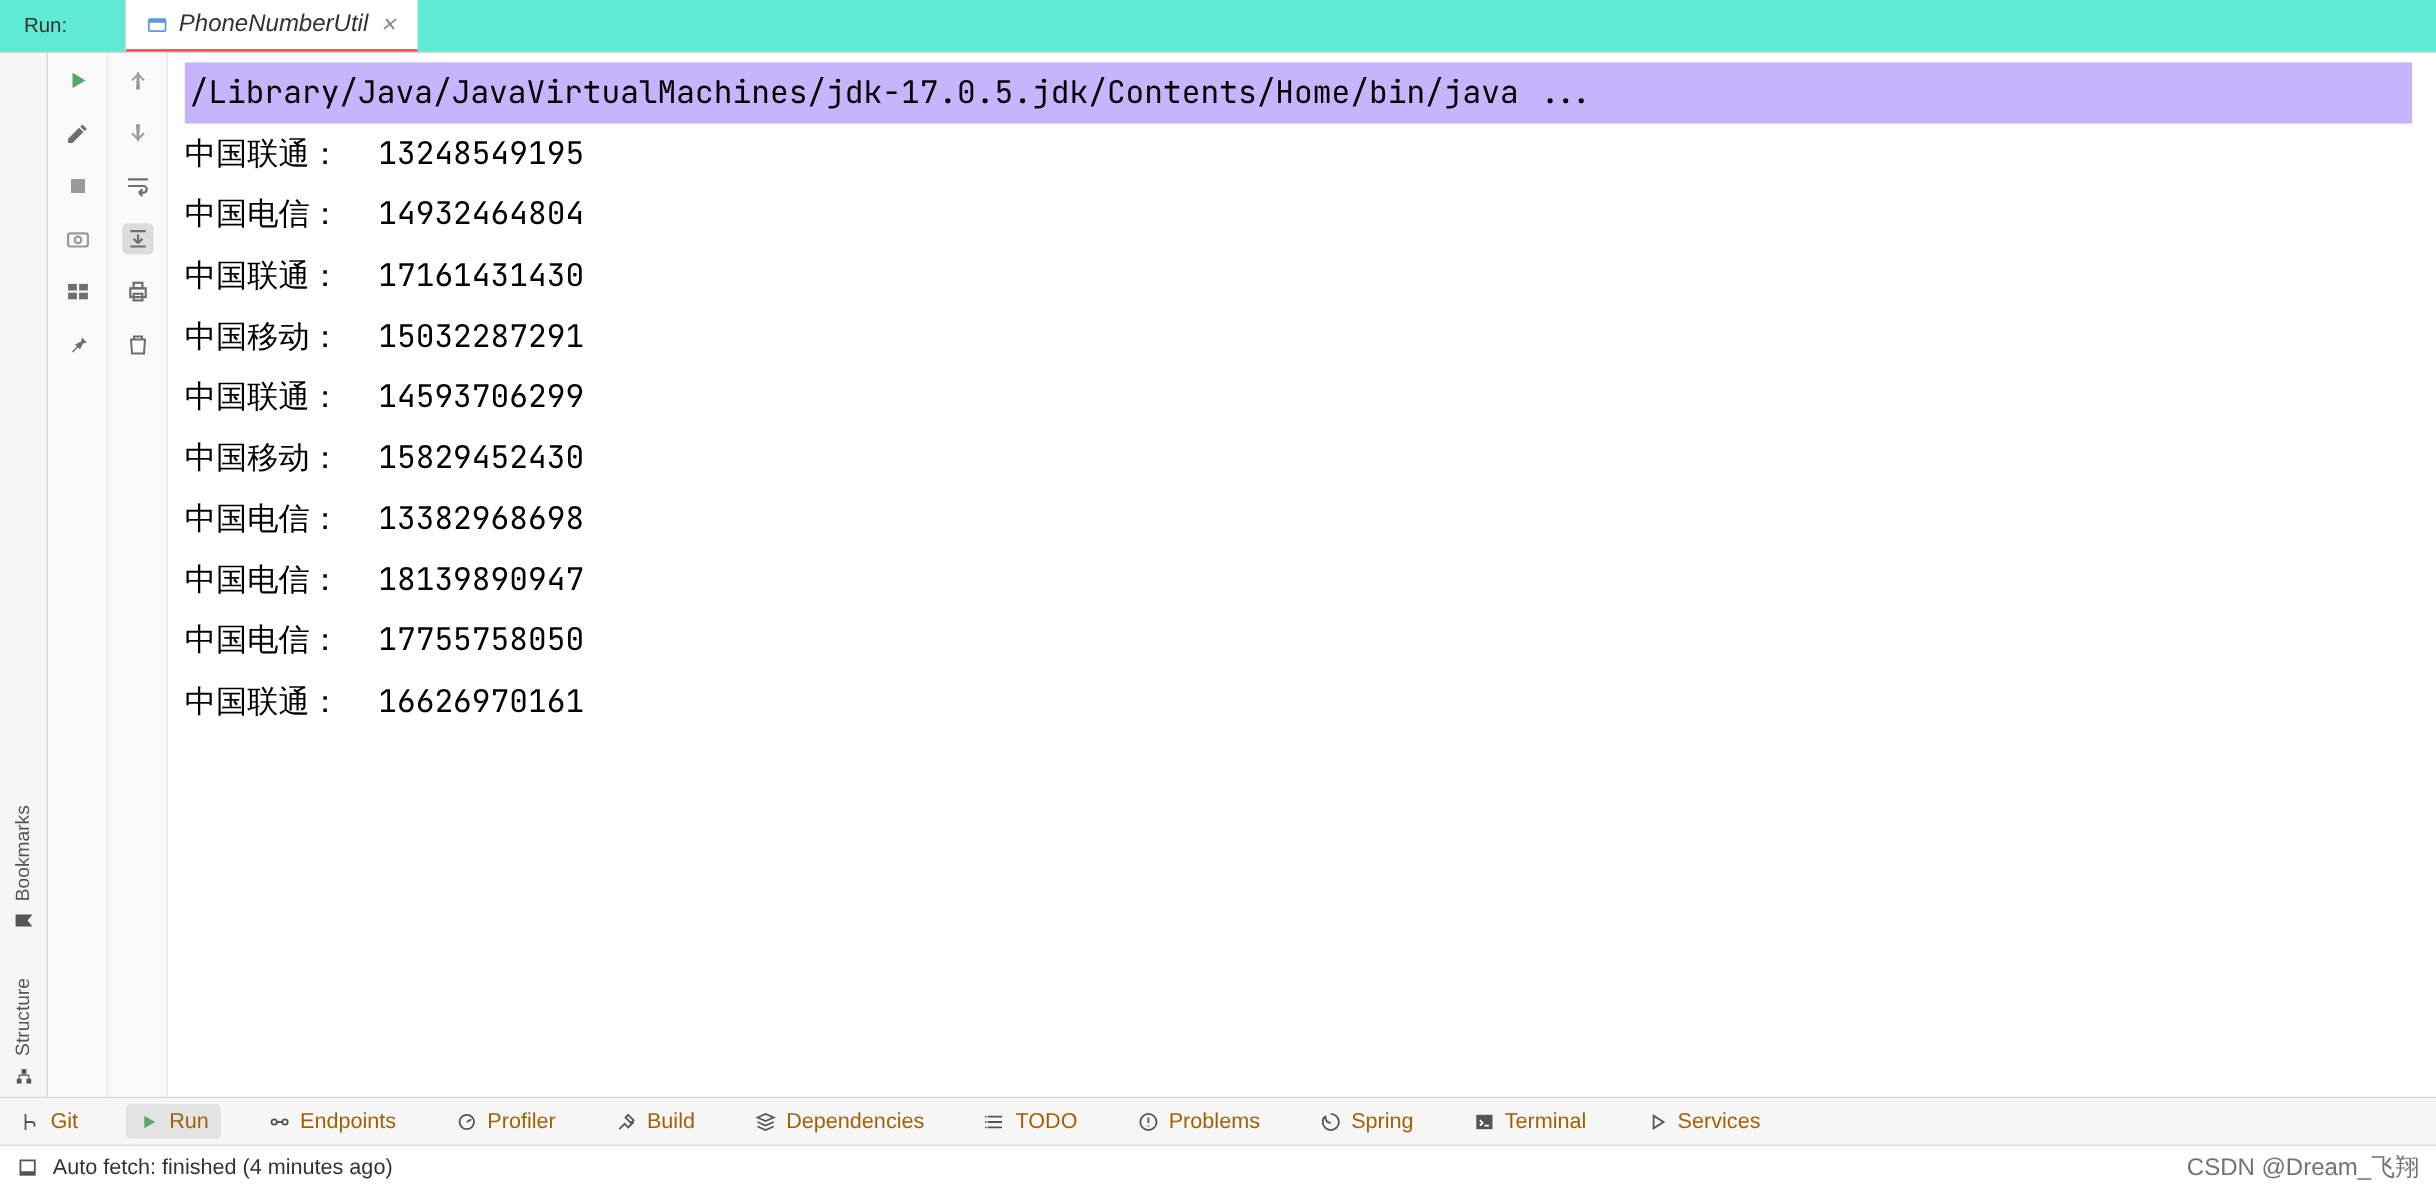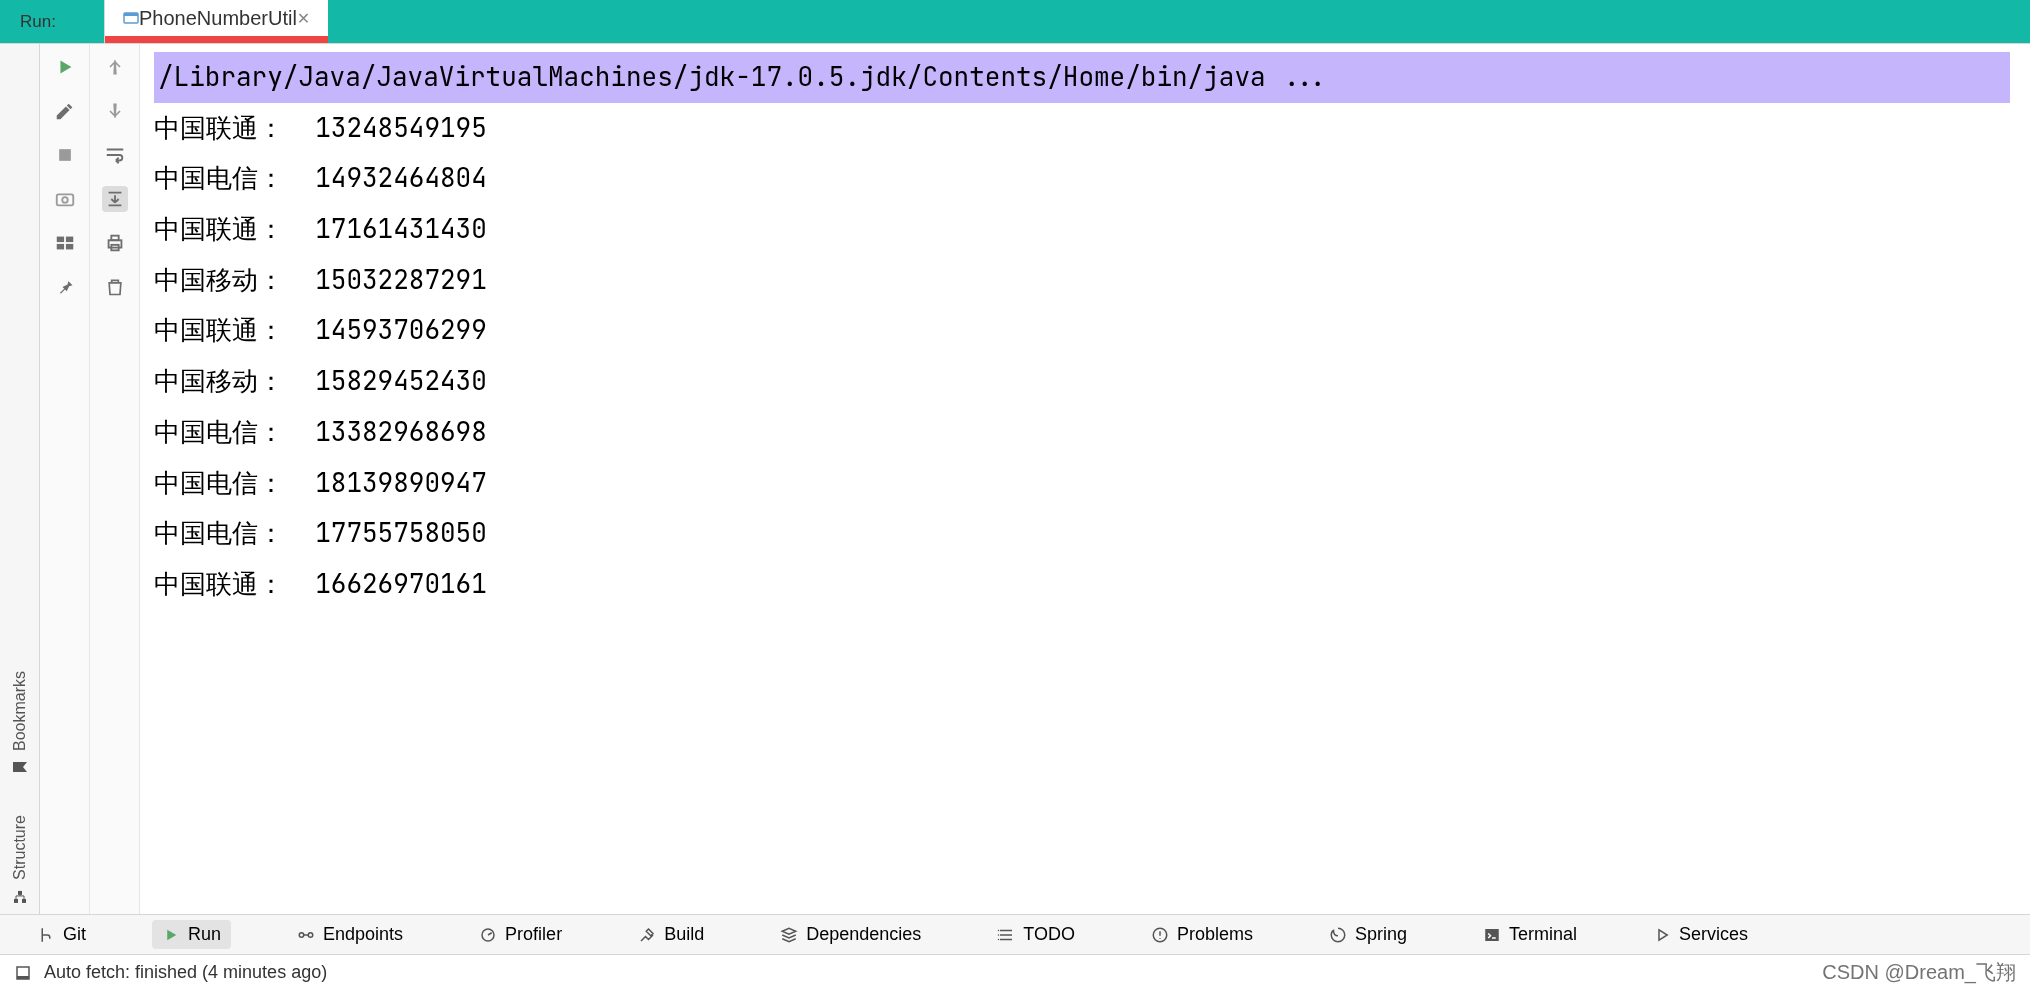--- a/index.html
+++ b/index.html
@@ -1,22 +1,22 @@
 <!DOCTYPE html>
 <html><head>
 <meta charset="utf-8">
 <style>
   * { box-sizing: border-box; margin: 0; padding: 0; }
   html, body { width: 2030px; height: 990px; font-family: -apple-system, "Helvetica Neue", Arial, sans-serif; background: #ffffff; color: #000; overflow: hidden; }
   body { display: flex; flex-direction: column; }
 
   
-  .top-row { height: 44px; display: flex; align-items: center; border-bottom: 1px solid #d6d6d6; background: #14b8a6; }
+  .top-row { height: 44px; display: flex; align-items: center; border-bottom: 1px solid #d6d6d6; background: #5eead4; }
   .top-run-label { width: 105px; padding-left: 20px; font-size: 17px; color: #333; border-right: 1px solid #d6d6d6; height: 100%; display: flex; align-items: center; }
-  .top-tab { height: 100%; display: flex; align-items: center; padding: 0 18px; border-bottom: 7px solid #ef4444; background: #fff; }
+  .top-tab { height: 100%; display: flex; align-items: center; padding: 0 18px; gap: 10px; border-bottom: 2px solid #ef4444; background: #fff; font-style: italic; }
   .top-tab .tab-title { font-size: 20px; color: #333; }
   .top-tab .close-x { font-size: 16px; color: #888; }
   .app-icon { width:16px; height:16px; }
 
   
   .main { flex: 1; display: flex; overflow: hidden; }
 
   
   .left-rail { width: 40px; background: #f6f6f6; border-right: 1px solid #d6d6d6; display: flex; flex-direction: column; align-items: center; justify-content: flex-end; padding-bottom: 10px; gap: 40px; }
   .left-rail .vlabel { writing-mode: vertical-rl; transform: rotate(180deg); font-size: 16px; color: #555; display: flex; align-items: center; gap: 8px; cursor: pointer; }
@@ -28,21 +28,21 @@
   .gutter .gicon.active { background:#dcdcdc; }
   .gutter .gicon.green svg { color:#59a869; }
 
   
   .console { flex:1; padding: 8px 20px 8px 14px; overflow:auto; font-family: "JetBrains Mono","Menlo","Consolas",monospace; font-size: 26px; line-height: 1.95; }
   .console .cmd { color:#000; background:#c4b5fd; padding:0 4px; }
   .console .out-line { white-space: pre; }
   .console .exit-msg { margin-top: 40px; }
 
   
-  .toolbar { height: 40px; background:#f6f6f6; border-top:1px solid #d6d6d6; display:flex; align-items:center; padding:0 27px; gap:56px; font-size:18px; color:#000000; }
+  .toolbar { height: 40px; background:#f6f6f6; border-top:1px solid #d6d6d6; display:flex; align-items:center; padding:0 6px; gap:30px; font-size:18px; color:#a16207; }
   .toolbar .tw-item { display:flex; align-items:center; gap:8px; cursor:pointer; padding:4px 10px; border-radius:4px; }
   .toolbar .tw-item.active { background:#e3e3e3; }
   .toolbar .tw-item svg { width:18px; height:18px; }
 
   
   .statusbar { height: 36px; border-top:1px solid #d6d6d6; display:flex; align-items:center; justify-content:space-between; padding:0 14px; font-size:18px; color:#333; background:#fff; }
   .statusbar .left { display:flex; align-items:center; gap:12px; }
   .statusbar .right { color:#737373; font-size:20px; }
 
   

